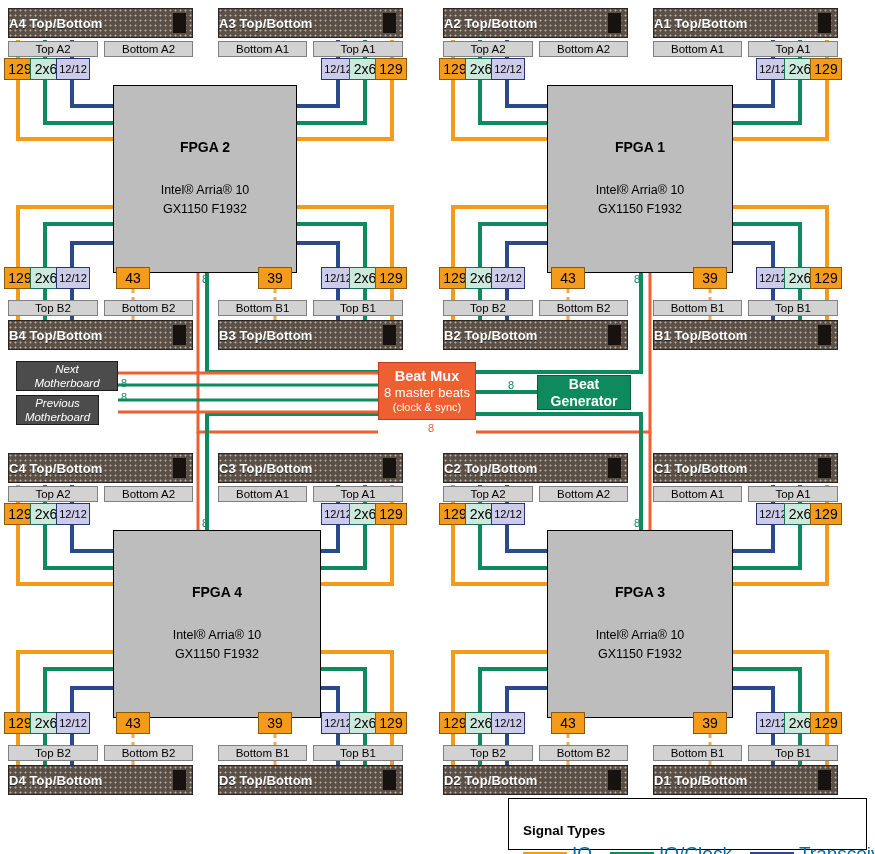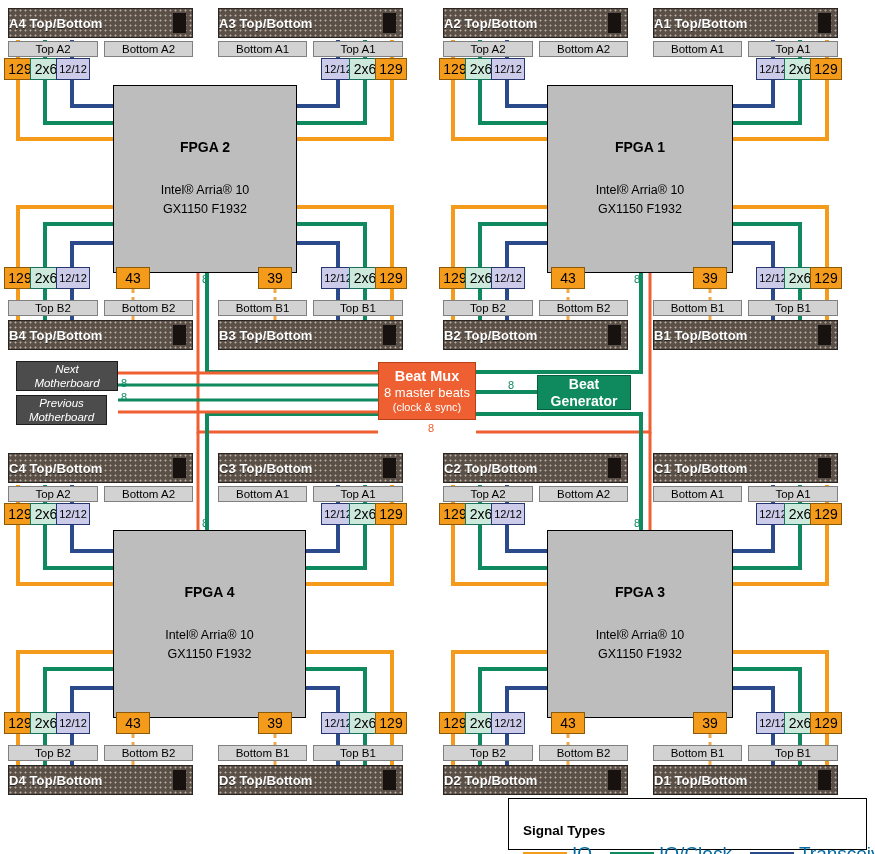--- a/index.html
+++ b/index.html
@@ -524,21 +524,21 @@
     <span>B1 Top/Bottom</span>
       <span class="notch"></span>
   </div>
 
   <div class="mb" style="left:16px;top:361px;width:102px;height:30px;">
     <div>
       <div>Next</div>
       <div>Motherboard</div>
     </div>
   </div>
-  <div class="mb" style="left:16px;top:395px;width:91px;height:30px;">
+  <div class="mb" style="left:16px;top:395px;width:83px;height:30px;">
     <div>
       <div>Previous</div>
       <div>Motherboard</div>
     </div>
   </div>
   <div class="wlab" style="left:121px;top:378px;">8</div>
   <div class="wlab" style="left:121px;top:392px;">8</div>
 
   <div class="beatmux" style="left:378px;top:362px;width:98px;height:58px;">
     <div class="l1">Beat Mux</div>
@@ -632,21 +632,21 @@
   <div class="chip xcvr" style="left:756px;top:503px;width:34px;height:22px;">
       <span>12/12</span>
     </div>
   <div class="chip ioclk" style="left:784px;top:503px;width:32px;height:22px;">
       <span>2x6</span>
     </div>
   <div class="chip io" style="left:810px;top:503px;width:32px;height:22px;">
       <span>129</span>
     </div>
 
-  <div class="fpga" style="left:113px;top:530px;width:193px;height:188px;">
+  <div class="fpga" style="left:113px;top:530px;width:208px;height:188px;">
     <div class="nm">FPGA 4</div>
     <div class="p1">Intel® Arria® 10</div>
     <div class="p2">GX1150 F1932</div>
   </div>
   <div class="fpga" style="left:547px;top:530px;width:186px;height:188px;">
     <div class="nm">FPGA 3</div>
     <div class="p1">Intel® Arria® 10</div>
     <div class="p2">GX1150 F1932</div>
   </div>
 

